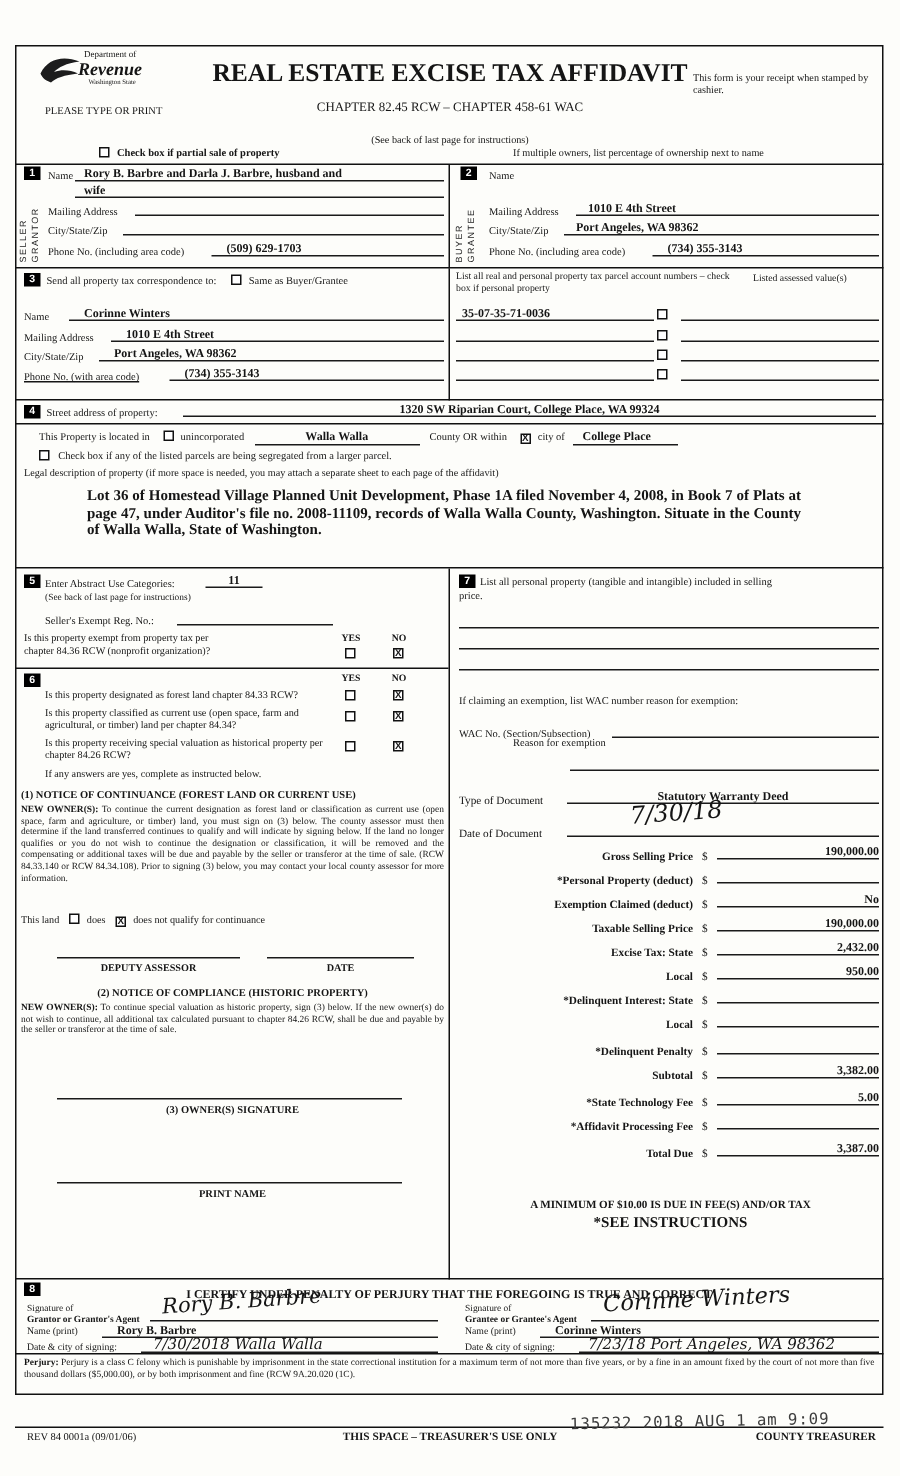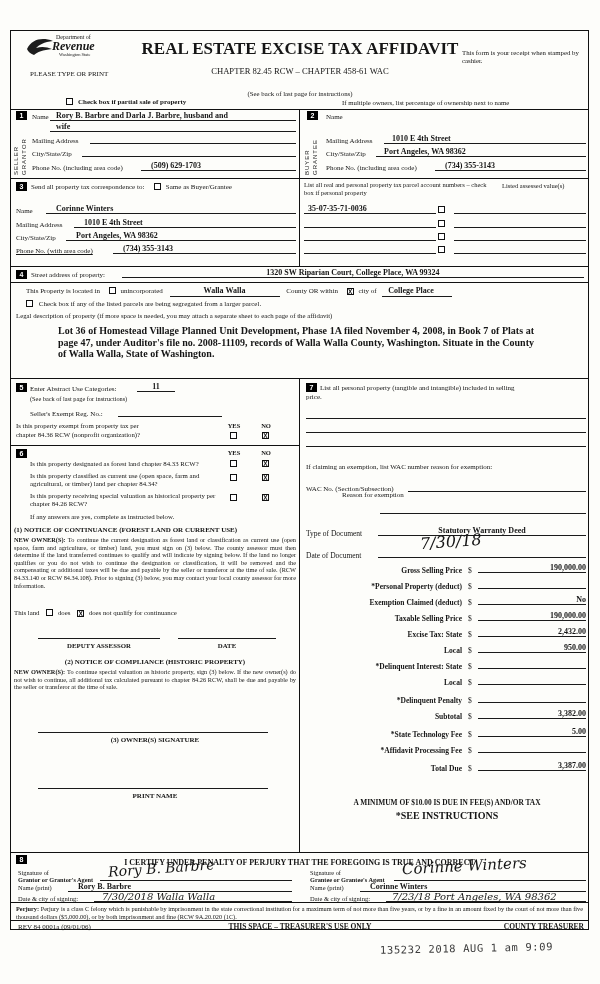--- a/index.html
+++ b/index.html
@@ -281,20 +281,20 @@
     <div class="t nw f65" style="left:300px; top:31px;">Name (print)</div>
     <div class="fld" style="left:350px; top:29px; width:226px; padding-left:10px;">Corinne Winters</div>
     <div class="t nw f65" style="left:300px; top:42px;">Date &amp; city of signing:</div>
     <div class="fld hand" style="left:376px; top:39px; width:200px; padding-left:6px; font-size:10px;">7/23/18  Port Angeles, WA 98362</div>
   </div>
 
   <div class="sec bt j f6" style="top:902px; height:18px; padding:2px 6px 0 6px;">
     <span class="b">Perjury:</span>
     <span>Perjury is a class C felony which is punishable by imprisonment in the state correctional institution for a maximum term of not more than five years, or by a fine in an amount fixed by the court of not more than five thousand dollars ($5,000.00), or by both imprisonment and fine (RCW 9A.20.020 (1C).</span>
   </div>
-  <div class="sec bt" style="top:920px; height:10px;padding-left:32px;">
+  <div class="sec bt" style="top:951px; height:10px;padding-left:32px;">
     <div class="t nw f7" style="left:8px; top:2px;">REV 84 0001a (09/01/06)</div>
     <div class="t c b nw f75" style="left:150px; top:1px; width:280px;">THIS SPACE – TREASURER'S USE ONLY</div>
     <div class="t r b nw f75" style="left:452px; top:1px; width:122px;">COUNTY TREASURER</div>
   </div>
 
   <div class="stamp" style="left:380px; top:942px;">135232  2018 AUG 1  am 9:09</div>
 </div>
 
 </body></html>

